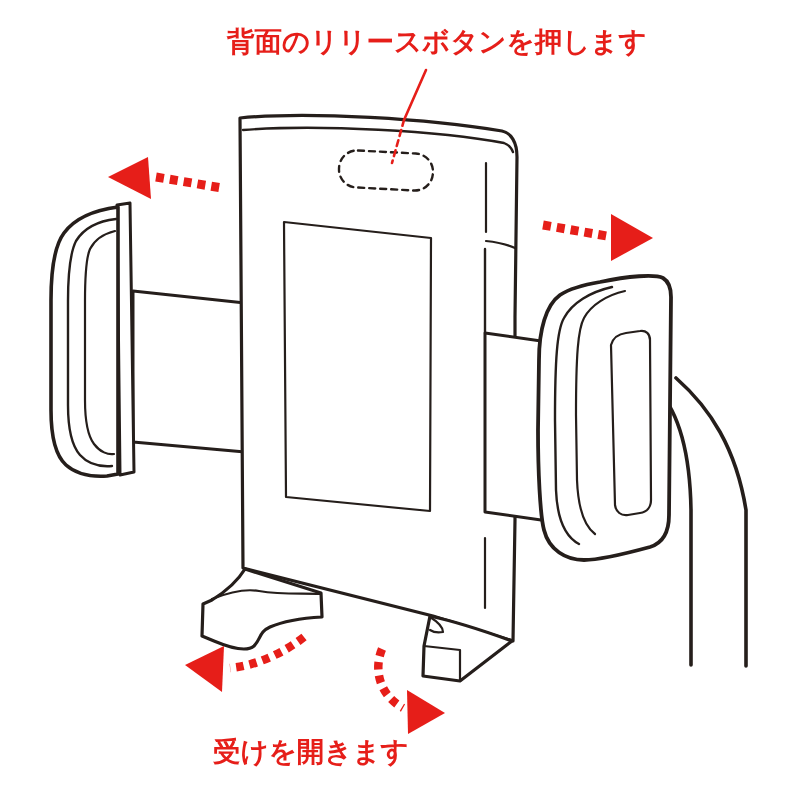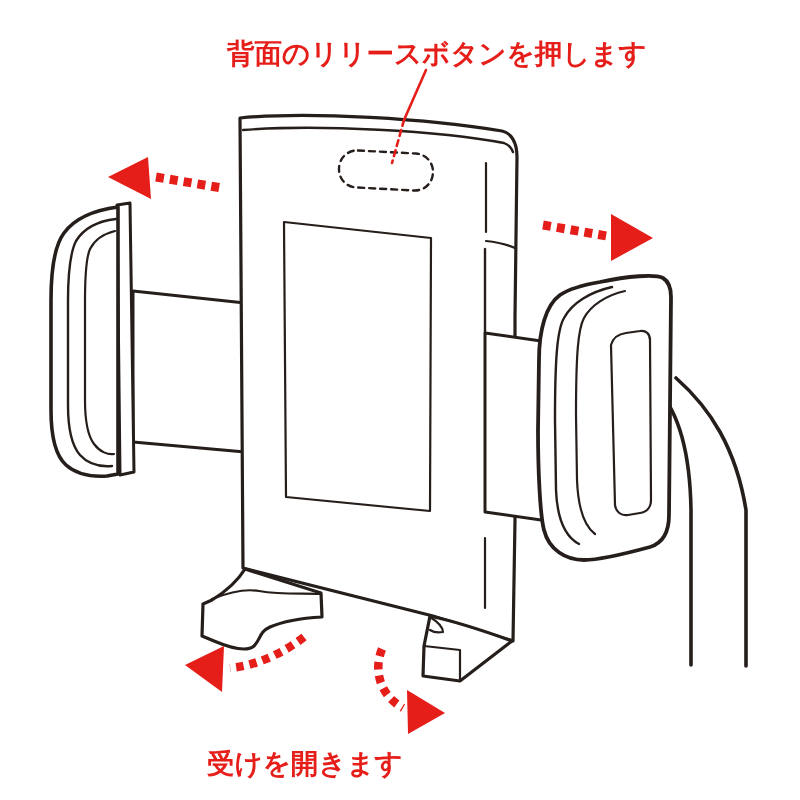--- a/index.html
+++ b/index.html
@@ -1,22 +1,22 @@
 <!DOCTYPE html>
 <html><head>
 <meta charset="utf-8">
 <style>
   html,body{margin:0;padding:0;background:#ffffff;}
   .stage{position:relative;width:800px;height:800px;background:#fff;overflow:hidden;
          font-family:"Liberation Sans","DejaVu Sans",sans-serif;}
   .stage svg{position:absolute;left:0;top:0;}
   .label{position:absolute;font-weight:bold;font-size:27.5px;line-height:1.1;
-         color:#e61e19;white-space:nowrap;letter-spacing:0px;margin-top:12px;}
+         color:#e61e19;white-space:nowrap;letter-spacing:0px;}
   .label-top{left:227px;top:27px;}
-  .label-bottom{left:207px;top:737px;text-align:right;}
+  .label-bottom{left:213px;top:737px;text-align:right;}
 </style>
 </head>
 <body>
 
 <div class="stage">
 
   <svg width="800" height="800" viewBox="0 0 800 800">
     <g fill="none" stroke="#251e1b" stroke-linecap="round" stroke-linejoin="round">
 
       <g>

